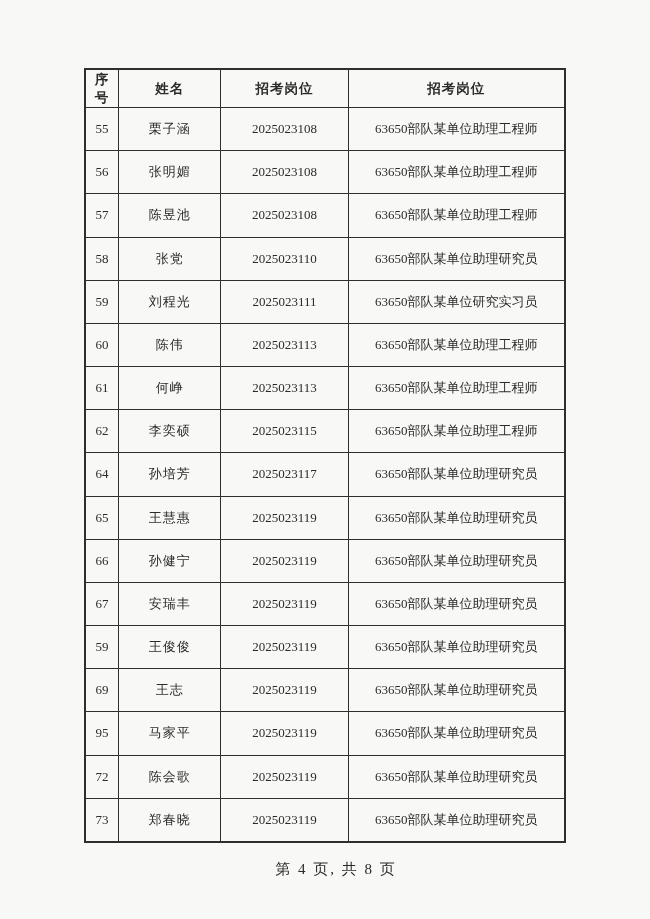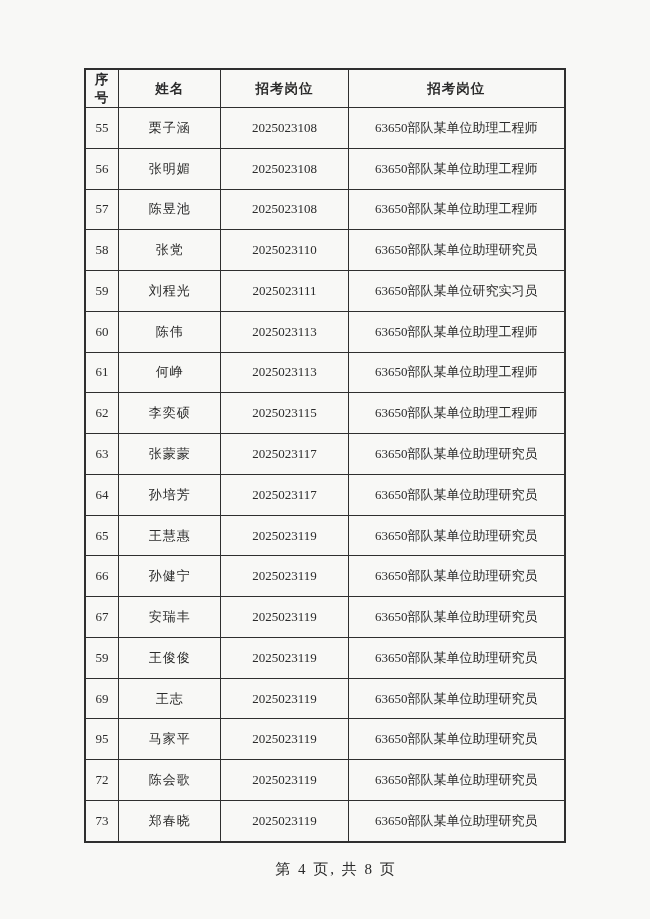--- a/index.html
+++ b/index.html
@@ -129,26 +129,20 @@
           <td data-name="code-cell">2025023113</td>
           <td data-name="position-cell">63650部队某单位助理工程师</td>
         </tr>
         <tr data-name="table-row">
           <td data-name="serial-cell">62</td>
           <td data-name="name-cell">李奕硕</td>
           <td data-name="code-cell">2025023115</td>
           <td data-name="position-cell">63650部队某单位助理工程师</td>
         </tr>
         <tr data-name="table-row">
-          <td data-name="serial-cell">63</td>
-          <td data-name="name-cell">张蒙蒙</td>
-          <td data-name="code-cell">2025023117</td>
-          <td data-name="position-cell">63650部队某单位助理研究员</td>
-        </tr>
-        <tr data-name="table-row">
           <td data-name="serial-cell">64</td>
           <td data-name="name-cell">孙培芳</td>
           <td data-name="code-cell">2025023117</td>
           <td data-name="position-cell">63650部队某单位助理研究员</td>
         </tr>
         <tr data-name="table-row">
           <td data-name="serial-cell">65</td>
           <td data-name="name-cell">王慧惠</td>
           <td data-name="code-cell">2025023119</td>
           <td data-name="position-cell">63650部队某单位助理研究员</td>

